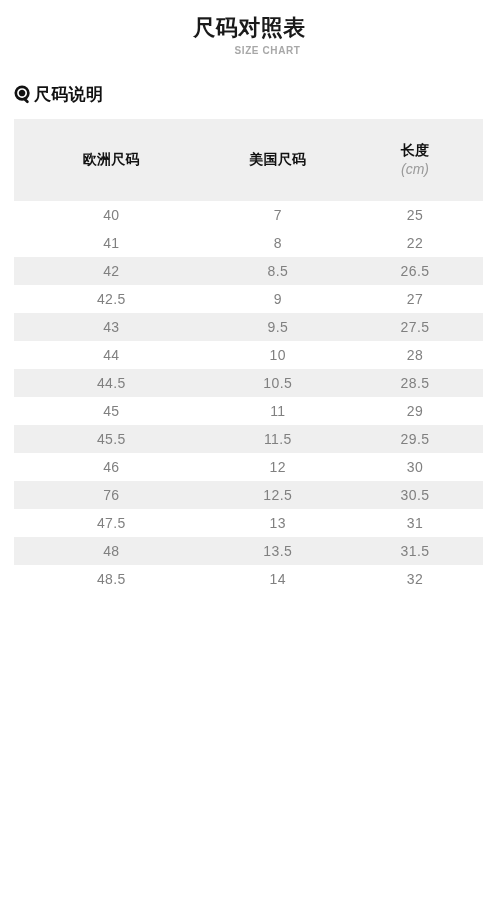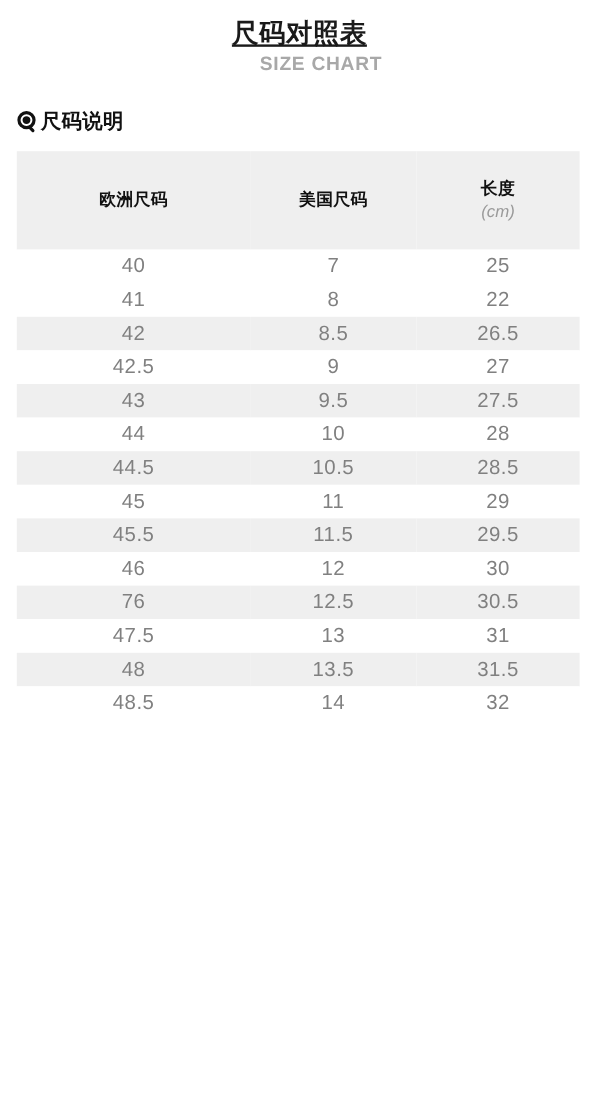--- a/index.html
+++ b/index.html
@@ -25,25 +25,24 @@
   .title-block {
     padding-top: 14px;
     text-align: center;
   }
   .main-title {
     font-size: 22px;
     font-weight: bold;
     color: #1a1a1a;
     letter-spacing: 0.5px;
     line-height: 1.25;
-    text-decoration: underline;
   }
   .sub-title {
     margin-top: 3px;
-    font-size: 16px;
+    font-size: 10px;
     font-weight: bold;
     color: #a8a8a8;
     letter-spacing: 0.6px;
     padding-left: 36px;
   }
 
   
   .section-heading {
     display: flex;
     align-items: center;
@@ -101,21 +100,21 @@
     margin-top: 2px;
     letter-spacing: 0;
     font-style: italic;
   }
 
   .size-table tbody td {
     height: 28px;
     padding: 0;
     text-align: center;
     vertical-align: middle;
-    font-size: 17px;
+    font-size: 14px;
     color: #808080;
     font-weight: normal;
     letter-spacing: 0.4px;
   }
   .size-table tbody tr.odd { background: #ffffff; }
   .size-table tbody tr.even { background: #efefef; }
 
   
   .footer-note {
     margin: 14px 16px 0 14px;

